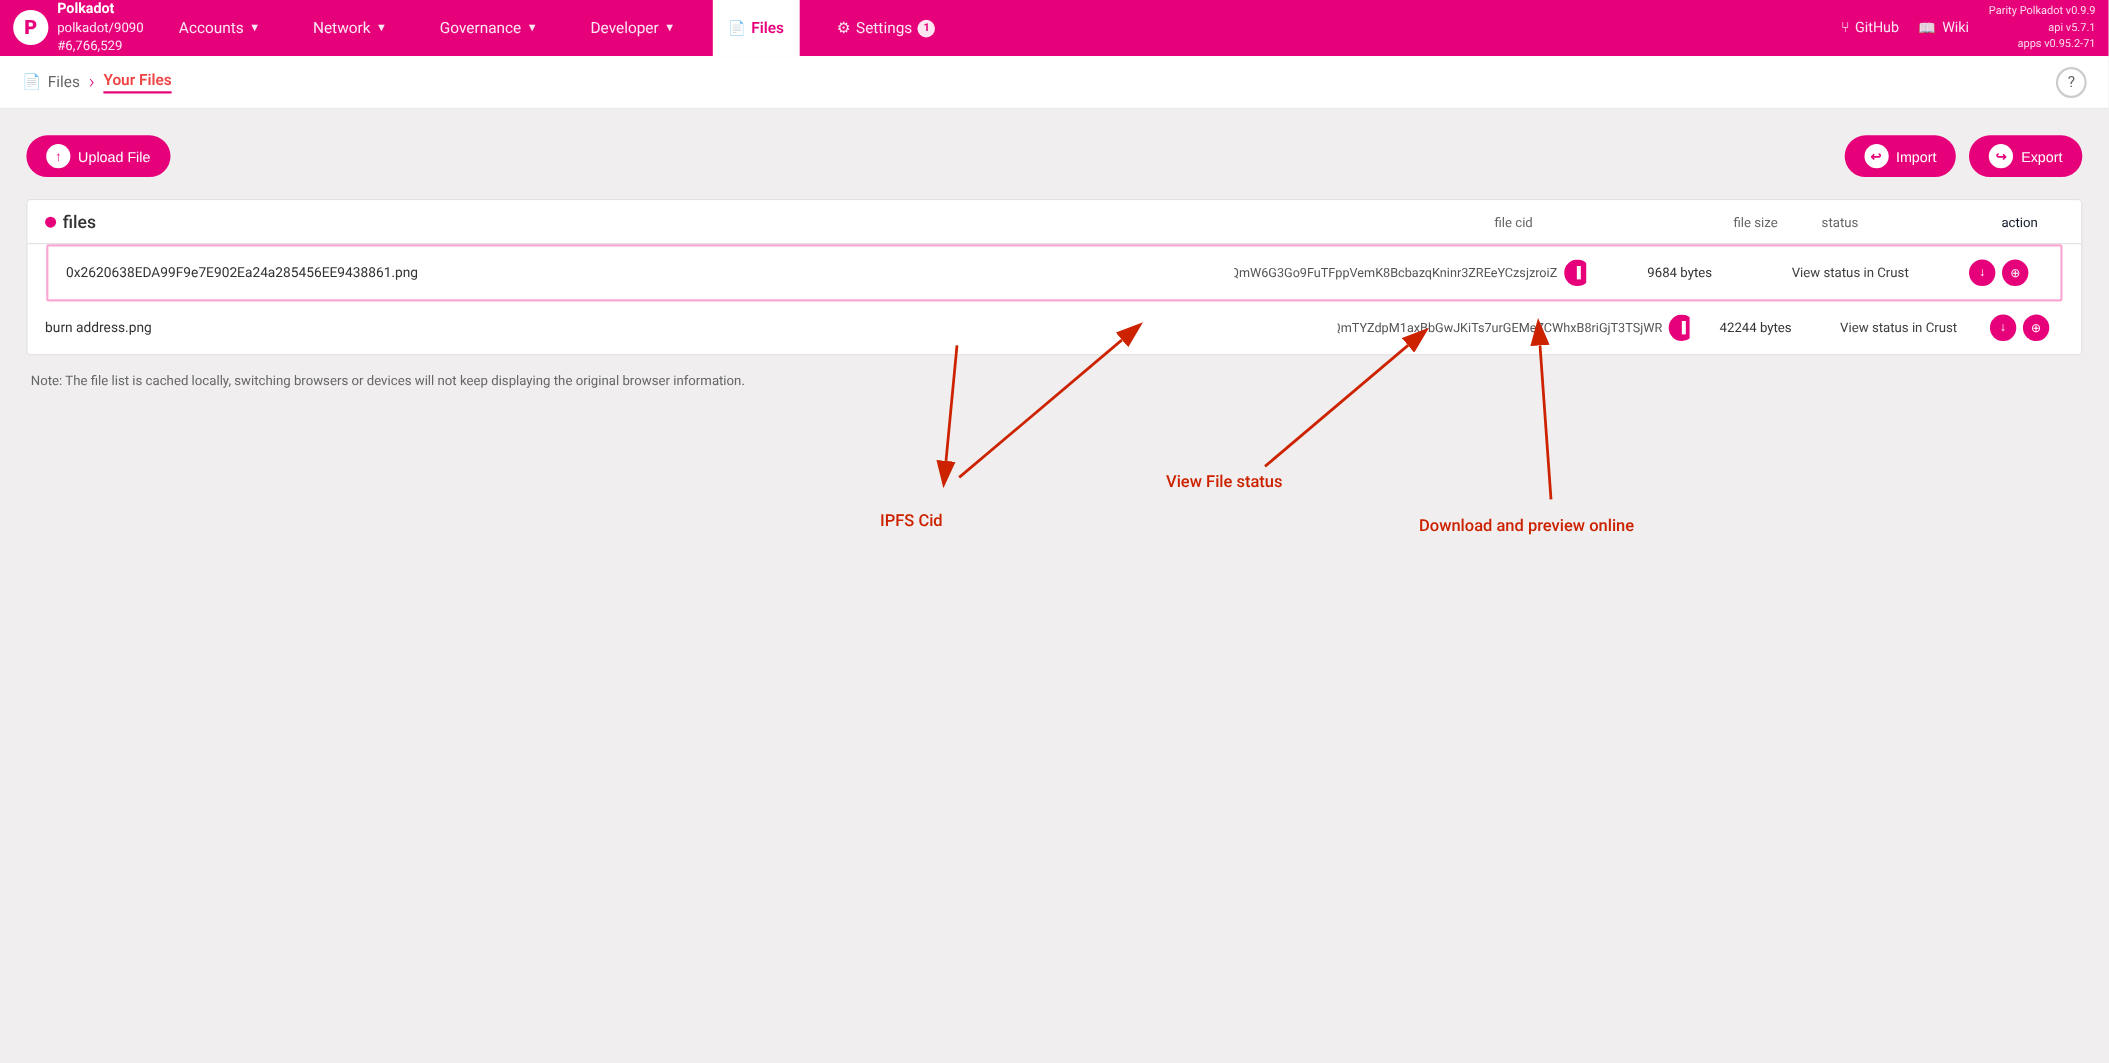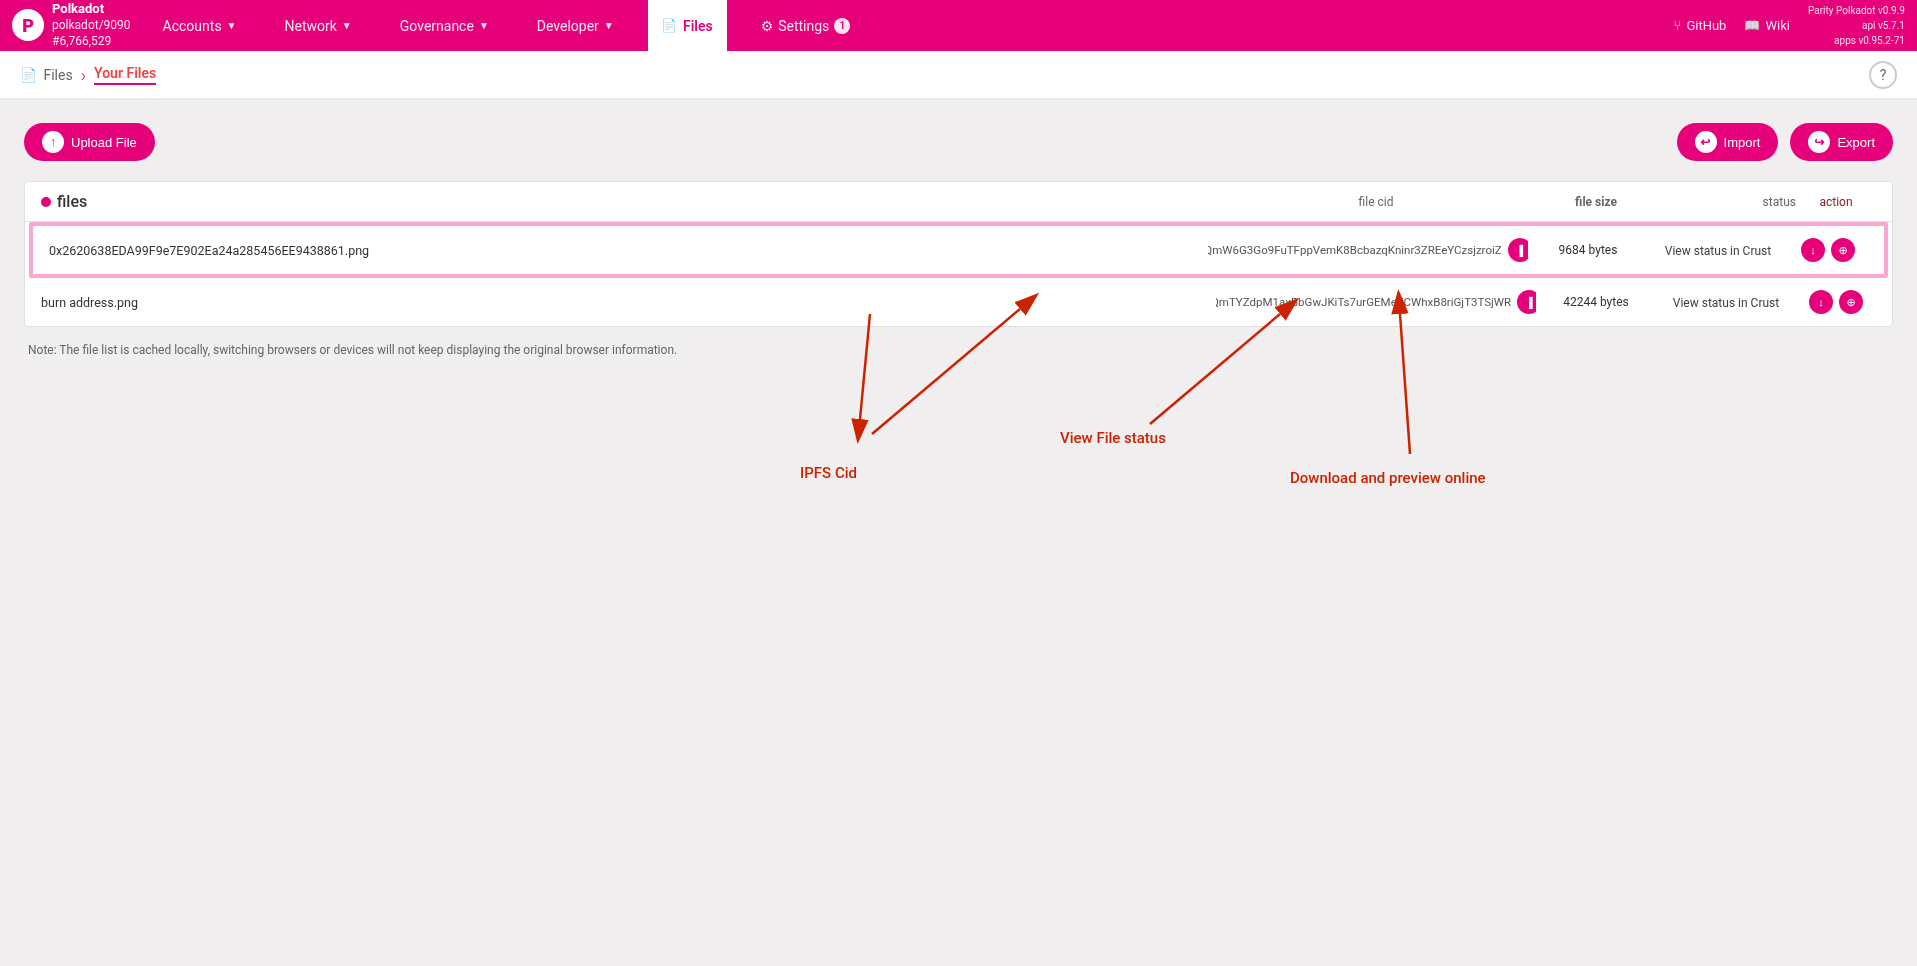--- a/index.html
+++ b/index.html
@@ -149,34 +149,35 @@
       display: flex; align-items: center; gap: 6px;
       font-size: 16px; color: #333; font-weight: 500;
       flex: 1;
     }
     .pink-dot {
       width: 10px; height: 10px;
       background: #e6007a;
       border-radius: 50%;
     }
     .col-cid { margin-left: auto; width: 320px; text-align: center; font-size: 12px; color: #666; }
-    .col-size { width: 120px; text-align: center; font-size: 12px; color: #666; font-weight: bold; }
-    .col-status { width: 140px; text-align: right; font-size: 12px; color: #666; }
-    .col-action { width: 80px; text-align: center; font-size: 12px; color: #7f1d1d; }
+    .col-size { width: 120px; text-align: center; font-size: 12px; color: #666; }
+    .col-status { width: 140px; text-align: left; font-size: 12px; color: #666; }
+    .col-action { width: 80px; text-align: center; font-size: 12px; color: #0f172a; }
 
     .files-row {
       display: flex; align-items: center;
       padding: 12px 16px;
       border-bottom: 1px solid #f0f0f0;
       font-size: 13px;
     }
     .files-row.highlighted {
-      border: 4px solid #f9a8d4;
+      border: 2px solid #f9a8d4;
       border-radius: 2px;
-      margin: 0 4px;
+      margin: 0 17px;
+      gap: 25px;
     }
     .files-row:last-child { border-bottom: none; }
     .row-name { flex: 1; color: #333; font-size: 12.5px; }
     .row-cid { width: 320px; text-align: center; color: #555; font-size: 11.5px; overflow: hidden; text-overflow: ellipsis; white-space: nowrap; display: flex; align-items: center; justify-content: center; gap: 6px; }
     .row-size { width: 120px; text-align: center; color: #333; font-size: 12px; }
     .row-status { width: 140px; text-align: center; }
     .row-action { width: 80px; text-align: center; display: flex; justify-content: center; gap: 6px; }
 
     .cid-icon {
       width: 24px; height: 24px;

